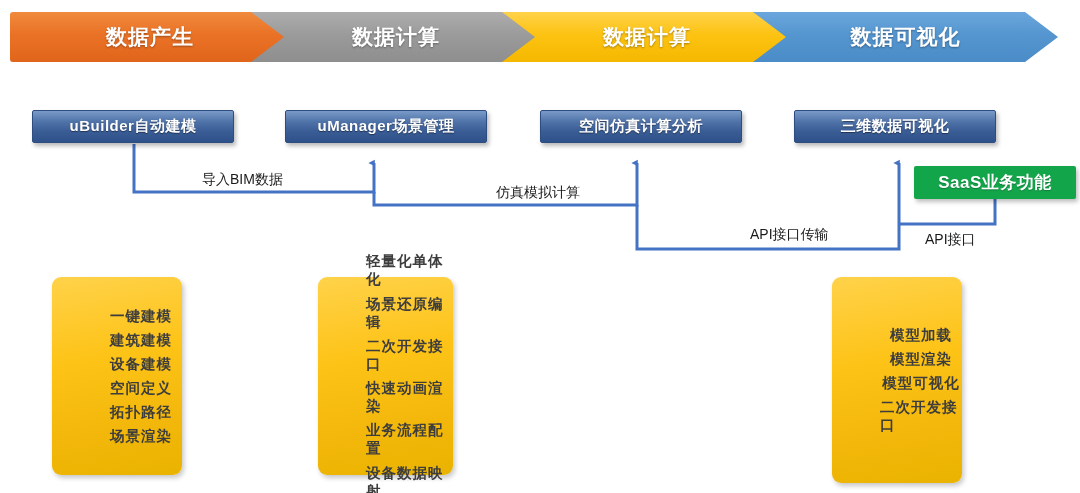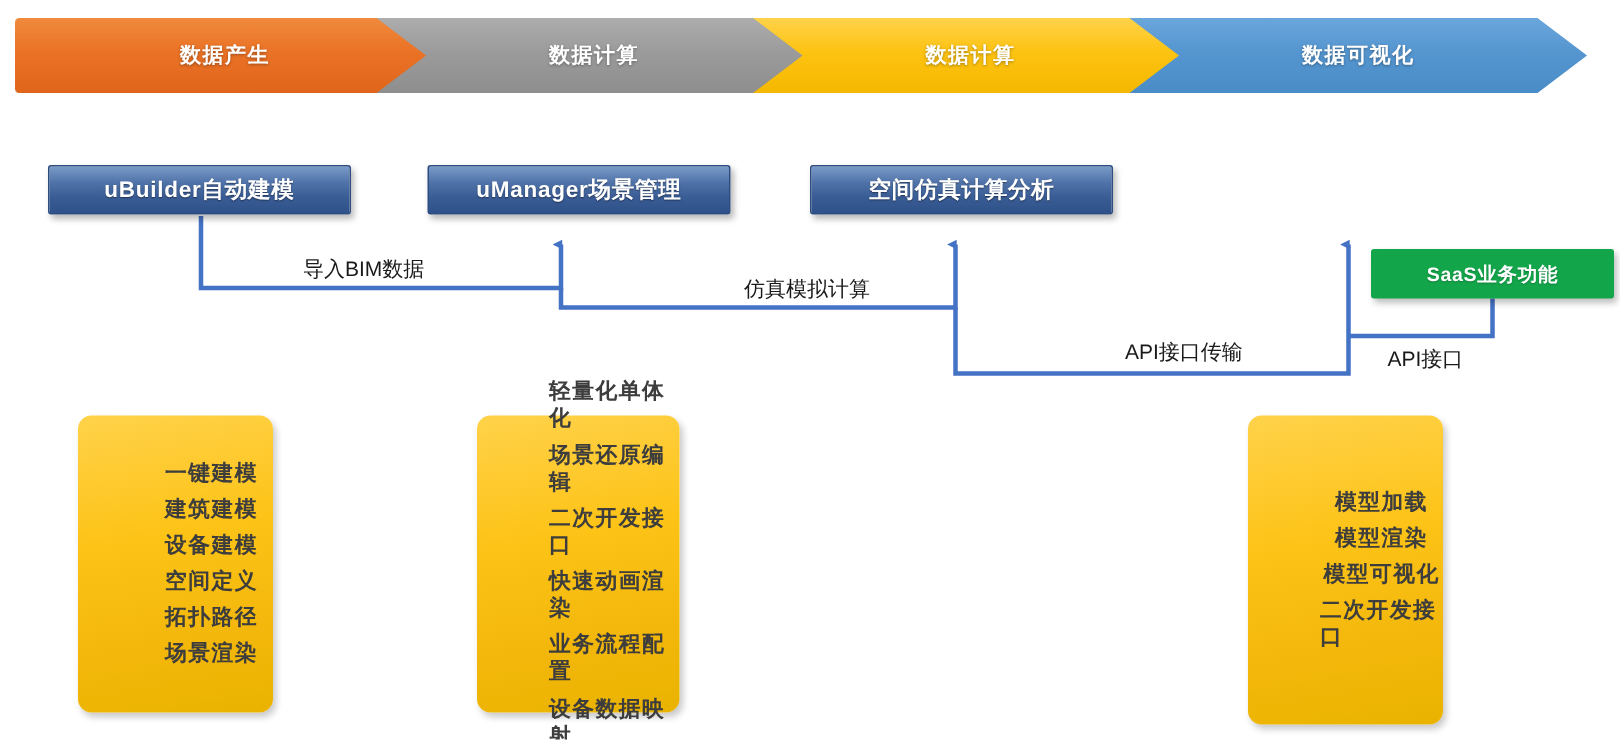--- a/index.html
+++ b/index.html
@@ -21,21 +21,21 @@
   
   #banner { position: absolute; left: 0; top: 0; width: 1080px; height: 80px; }
   .chev {
     position: absolute;
     top: 12px;
     height: 50px;
     display: flex;
     align-items: center;
     justify-content: center;
     color: #ffffff;
-    font-size: 14px;
+    font-size: 21px;
     font-weight: bold;
     letter-spacing: 1px;
     text-shadow: 0 1px 2px rgba(0,0,0,0.35);
     filter: drop-shadow(2px 3px 3px rgba(0,0,0,0.30));
   }
   .chev-1 {
     left: 10px; width: 280px;
     background: linear-gradient(180deg,#f08a3c 0%, #ea7226 45%, #e0651b 100%);
     clip-path: polygon(0 0, 247px 0, 280px 50%, 247px 100%, 0 100%);
     border-radius: 3px 0 0 3px;
@@ -77,21 +77,21 @@
   .bb-3 { left: 540px; top: 110px; width: 202px; }
   .bb-4 { left: 794px; top: 110px; width: 202px; }
 
   
   .greenbox {
     position: absolute;
     left: 914px; top: 166px;
     width: 162px; height: 33px;
     display: flex; align-items: center; justify-content: center;
     color: #ffffff;
-    font-size: 13px; font-weight: bold; letter-spacing: .5px;
+    font-size: 17px; font-weight: bold; letter-spacing: .5px;
     background: #13a54a;
     border-radius: 2px;
     box-shadow: 2px 3px 4px rgba(0,0,0,0.25);
     text-shadow: 0 1px 1px rgba(0,0,0,0.25);
   }
 
   
   #wires { position: absolute; left: 0; top: 0; width: 1080px; height: 493px; }
 
   .wire-label {
@@ -169,20 +169,23 @@
 
   <div class="bluebox bb-1">
     <span>uBuilder自动建模</span>
   </div>
   <div class="bluebox bb-2">
     <span>uManager场景管理</span>
   </div>
   <div class="bluebox bb-3">
     <span>空间仿真计算分析</span>
   </div>
+  <div class="bluebox bb-4">
+    <span>三维数据可视化</span>
+  </div>
 
   <div class="greenbox">
     <span>SaaS业务功能</span>
   </div>
 
   <div class="card card-1">
       <div class="item">一键建模</div>
       <div class="item">建筑建模</div>
       <div class="item">设备建模</div>
       <div class="item">空间定义</div>

